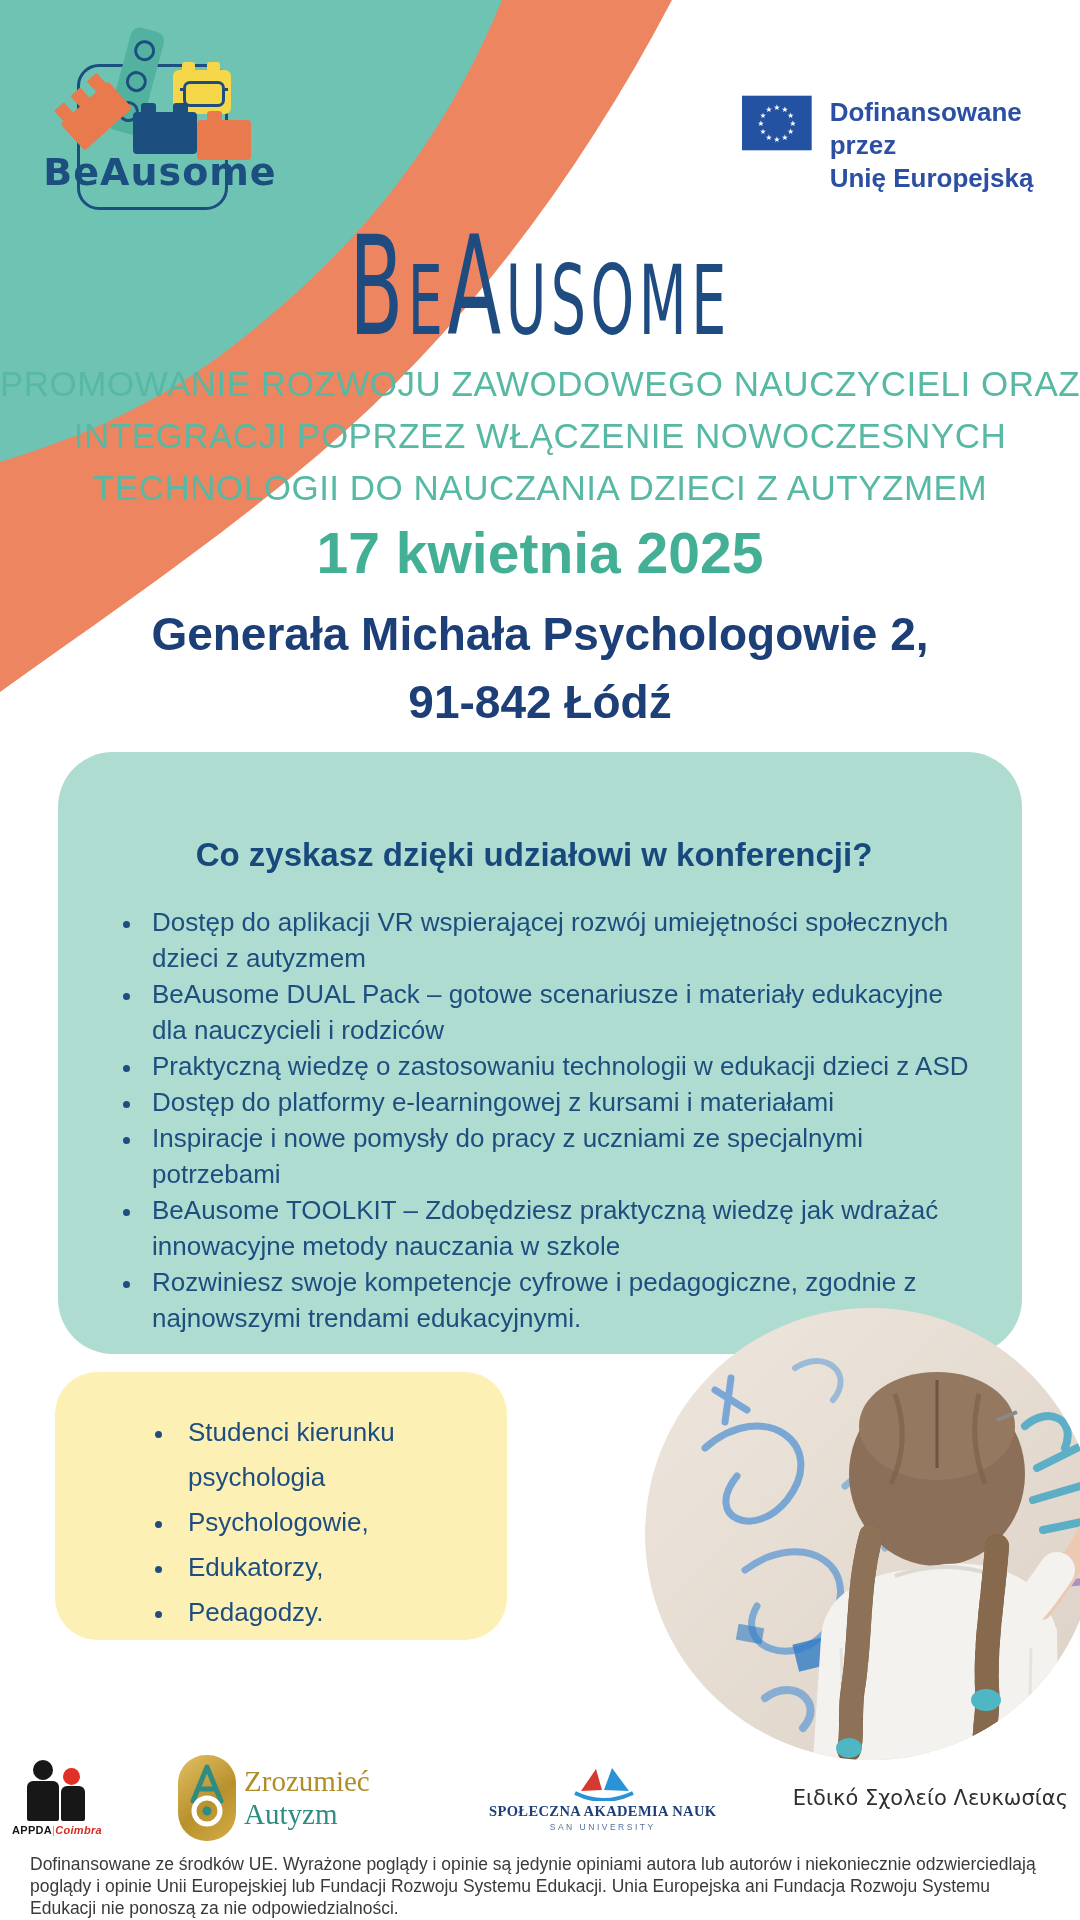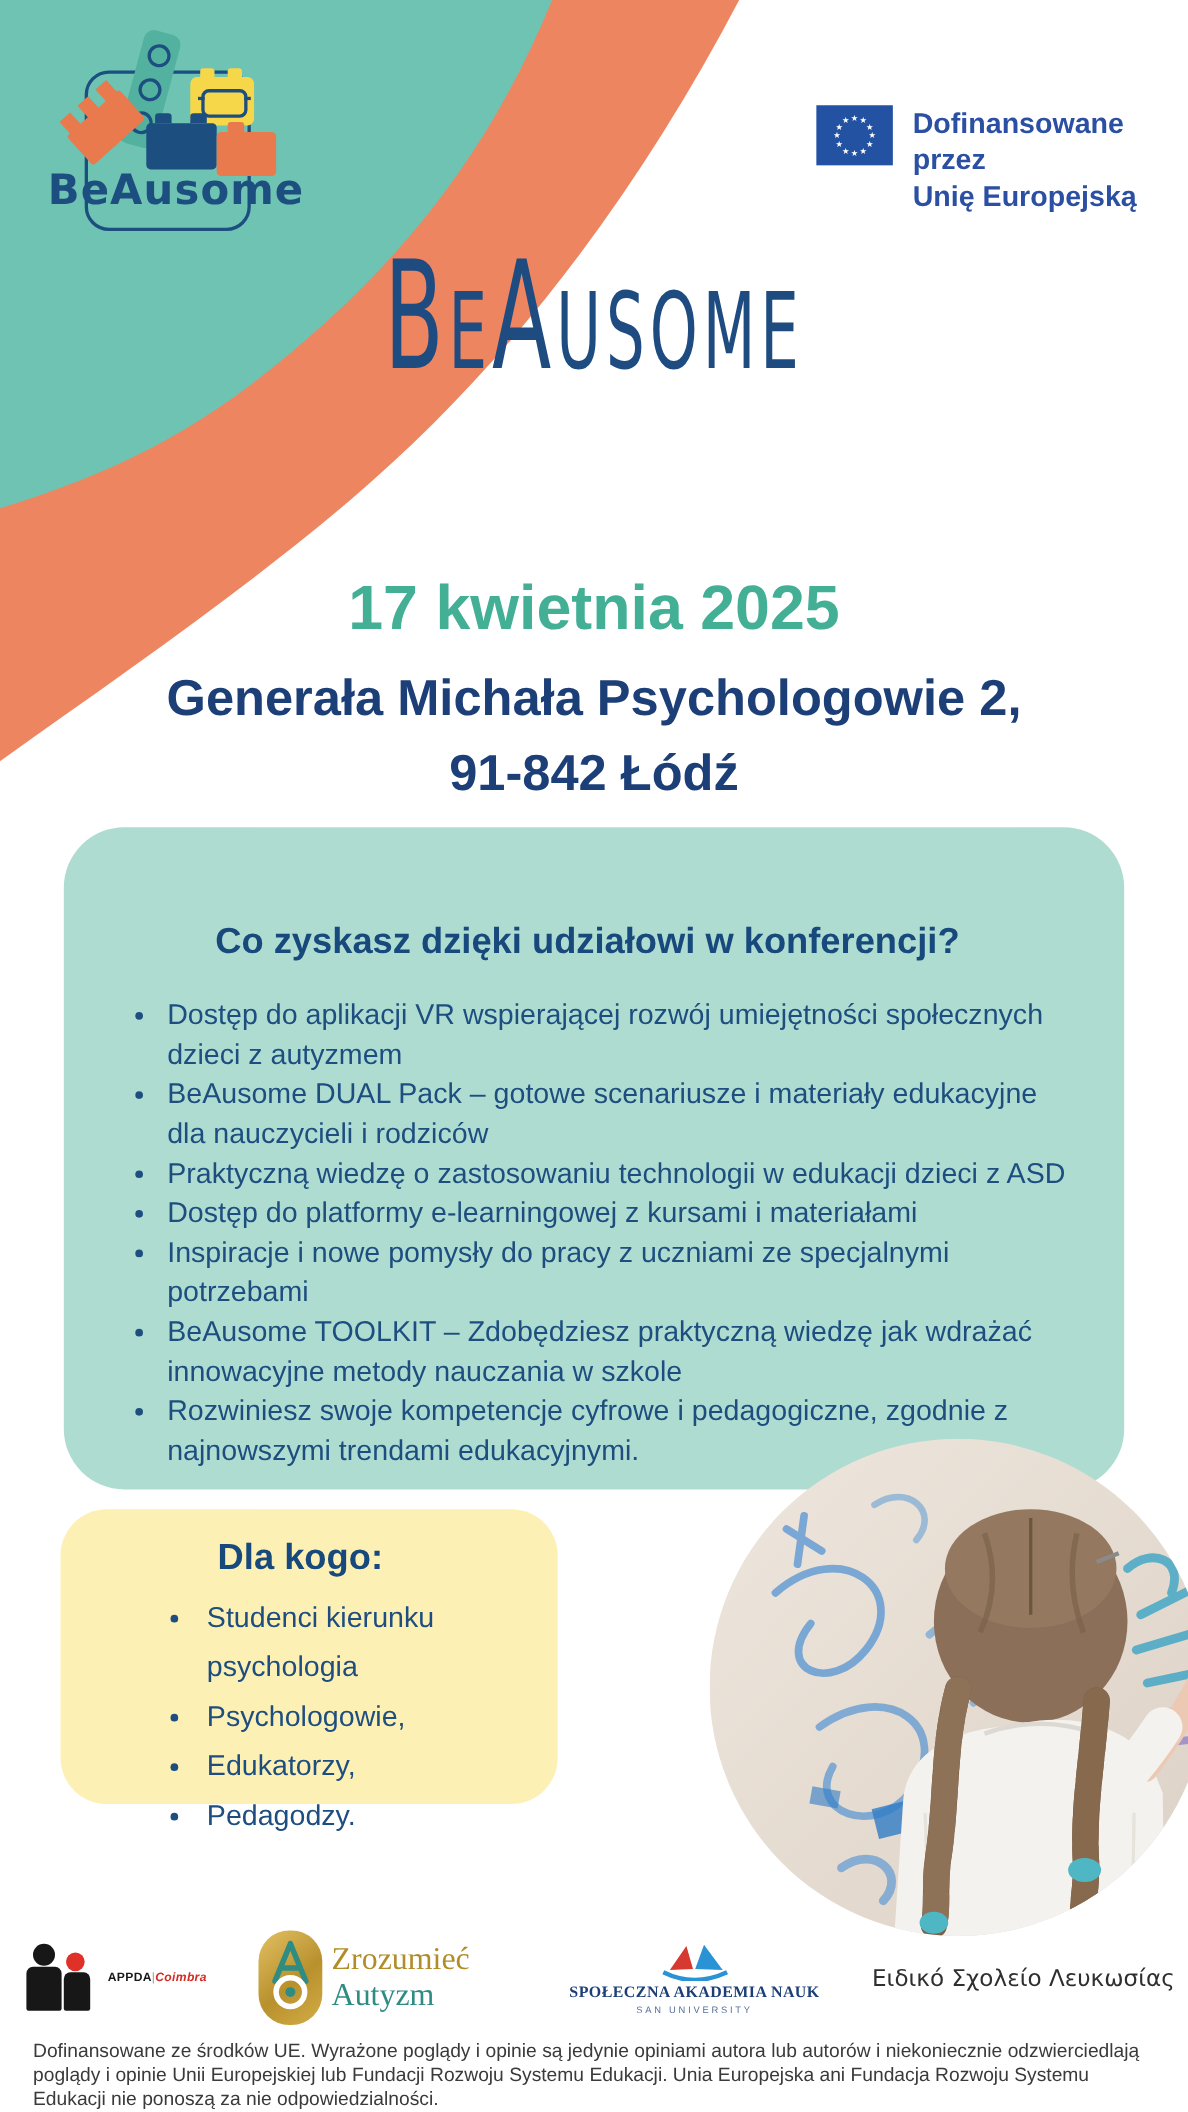--- a/index.html
+++ b/index.html
@@ -62,21 +62,21 @@
   .audience-list{margin:14px 0 0 1px;padding:0 0 0 120px;list-style:disc;}
   .audience-list li{font-size:26px;color:#1d4e7f;line-height:45px;padding-left:12px;}
   .audience-list li::marker{color:#1d4e7f;font-size:24px;}
   
   .photo-circle{position:absolute;left:645px;top:1308px;width:452px;height:452px;border-radius:50%;
     overflow:hidden;z-index:3;}
   
   .partners{position:absolute;left:0;top:1750px;width:1080px;height:96px;z-index:2;
     display:flex;align-items:center;justify-content:space-between;padding:0 12px;box-sizing:border-box;gap:6px;}
   .partner{display:flex;align-items:center;gap:8px;}
-  .appda{flex-direction:row;gap:2px;}
+  .appda{flex-direction:column;gap:2px;}
   .appda-figs{position:relative;width:84px;height:62px;}
   .fig-head{position:absolute;border-radius:50%;}
   .fig-body{position:absolute;background:#171717;border-radius:6px 6px 2px 2px;}
   .appda-label{font-size:11px;font-weight:bold;color:#171717;letter-spacing:.3px;}
   .appda-label .pipe{color:#999;font-weight:normal;}
   .appda-label .coimbra{color:#d42b23;font-style:italic;}
   .za-badge{width:58px;height:86px;border-radius:28px;
     background:linear-gradient(140deg,#e3c063 0%,#b8912d 55%,#d4ad49 100%);position:relative;flex:none;}
   .za-text{font-family:"Liberation Serif",serif;line-height:33px;font-size:29px;}
   .za-text .l1{color:#b08d28;}
@@ -155,20 +155,25 @@
       </g>
     </svg>
     <div class="eu-text">
       <div>Dofinansowane przez</div>
       <div>Unię Europejską</div>
     </div>
   </div>
 
   <div class="main-title">BeAusome</div>
 
+  <div class="subtitle">
+    <div>PROMOWANIE ROZWOJU ZAWODOWEGO NAUCZYCIELI ORAZ</div>
+    <div>INTEGRACJI POPRZEZ WŁĄCZENIE NOWOCZESNYCH</div>
+    <div>TECHNOLOGII DO NAUCZANIA DZIECI Z AUTYZMEM</div>
+  </div>
 
   <div class="date-line">17 kwietnia 2025</div>
 
   <div class="address">
     <div>Generała Michała Psychologowie 2,</div>
     <div>91-842 Łódź</div>
   </div>
 
   <div class="benefits-box">
     <div class="benefits-heading">Co zyskasz dzięki udziałowi w konferencji?</div>
@@ -178,21 +183,20 @@
         <li>BeAusome DUAL Pack – gotowe scenariusze i materiały edukacyjne dla nauczycieli i rodziców</li>
         <li>Praktyczną wiedzę o zastosowaniu technologii w edukacji dzieci z ASD</li>
         <li>Dostęp do platformy e-learningowej z kursami i materiałami</li>
         <li>Inspiracje i nowe pomysły do pracy z uczniami ze specjalnymi potrzebami</li>
         <li>BeAusome TOOLKIT – Zdobędziesz praktyczną wiedzę jak wdrażać innowacyjne metody nauczania w szkole</li>
         <li>Rozwiniesz swoje kompetencje cyfrowe i pedagogiczne, zgodnie z najnowszymi trendami edukacyjnymi.</li>
       </ul>
   </div>
 
   <div class="audience-box">
-    <div class="audience-heading">Dla kogo:</div>
     <ul class="audience-list">
 
     <li>Studenci kierunku psychologia</li>
         <li>Psychologowie,</li>
         <li>Edukatorzy,</li>
         <li>Pedagodzy.</li>
       </ul>
   </div>
 
   <div class="photo-circle">

